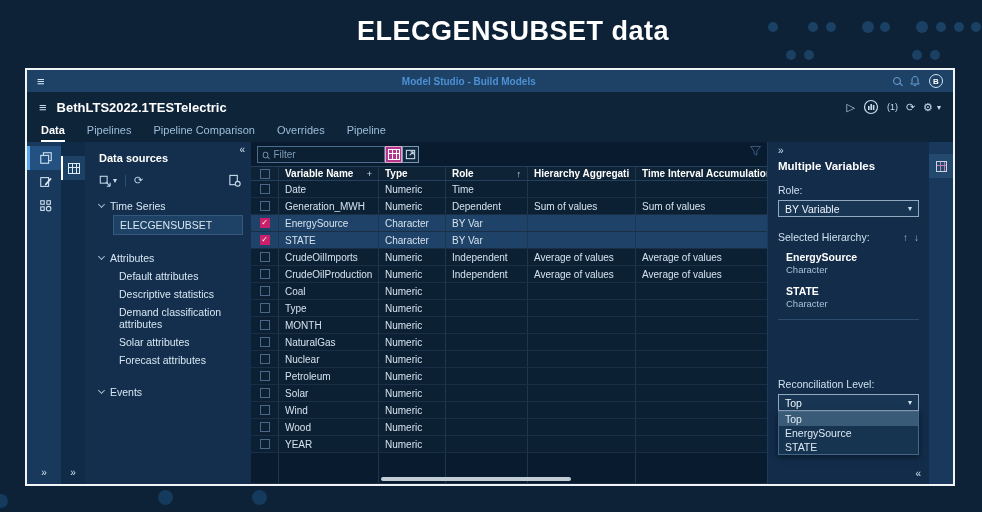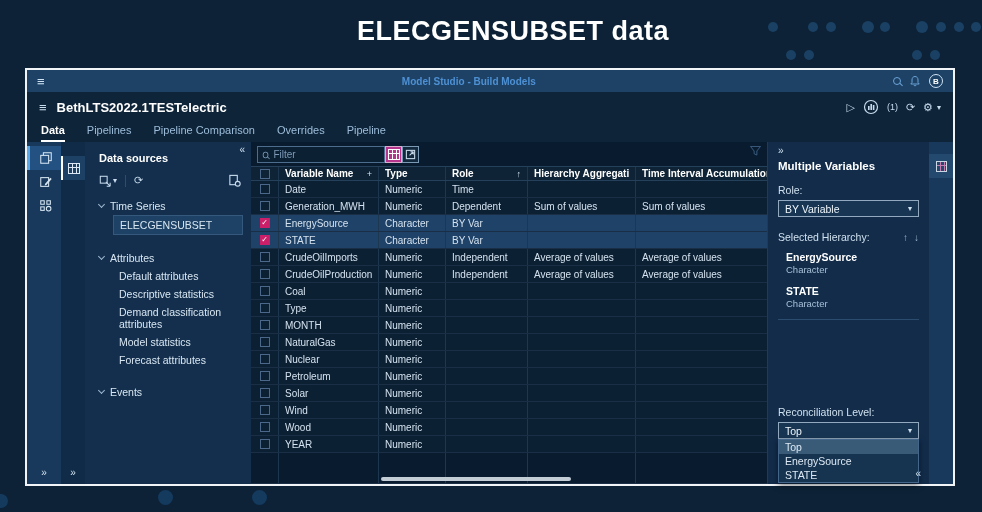--- a/index.html
+++ b/index.html
@@ -120,21 +120,21 @@
   .rp-label { color:#cfe0ee; margin-bottom:4px; }
   .select { height:17px; background:#183654; border:1px solid #93a9bf; display:flex; align-items:center;
     padding:0 6px; color:#eef5fb; font-size:10.5px; cursor:pointer; }
   .select .sel-caret { margin-left:auto; font-size:8px; color:#cfe0ee; }
   .hier-head { display:flex; align-items:center; margin:14px 0 8px 0; color:#cfe0ee; }
   .hier-arrows { margin-left:auto; color:#9fb8d0; font-size:10px; display:flex; gap:6px; }
   .hier-item { margin:0 0 10px 8px; cursor:pointer; }
   .hier-item .nm { color:#fff; font-weight:bold; }
   .hier-item .tp { color:#a8c0d8; font-size:9.5px; margin-top:1px; }
   .rp-divider { height:1px; background:#2b4c6e; margin:4px 0 0 0; }
-  .recon { margin-top:86px; }
+  .recon { margin-top:58px; }
   .dd-list { border:1px solid #44668a; background:#16334f; box-shadow:0 2px 6px rgba(0,0,0,.5); }
   .dd-opt { height:14px; display:flex; align-items:center; padding:0 6px; color:#dce9f4; font-size:10.5px; cursor:pointer; }
   .dd-opt.selected { background:#395b77; }
   .rp-collapse { position:absolute; bottom:5px; right:8px; color:#cfe0ee; font-size:10px; cursor:pointer; }
 
   
   .right-strip { width:24px; background:#18395b; position:relative; }
   .rs-item { width:100%; height:24px; margin-top:12px; background:#24496e; display:flex; align-items:center;
     justify-content:center; cursor:pointer; }
   .rs-glyph { width:11px; height:11px; border:1px solid #c9d7e4; background:
@@ -280,21 +280,21 @@
             <span>Attributes</span>
           </div>
           <div>
 
               <div class="tree-item">Default attributes</div>
 
               <div class="tree-item">Descriptive statistics</div>
 
               <div class="tree-item">Demand classification attributes</div>
 
-              <div class="tree-item">Model statistics</div>
+              <div class="tree-item">Solar attributes</div>
 
               <div class="tree-item">Forecast attributes</div>
             </div>
         </div>
         <div class="tree-gap"></div>
 
         <div class="tree-section">
           <div class="tree-header">
             <span class="chev"></span>
             <span>Events</span>

